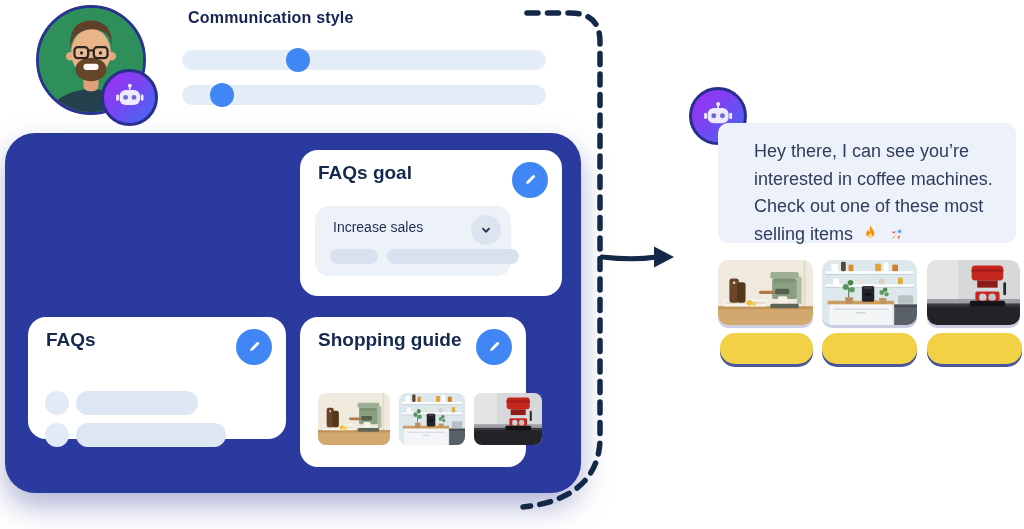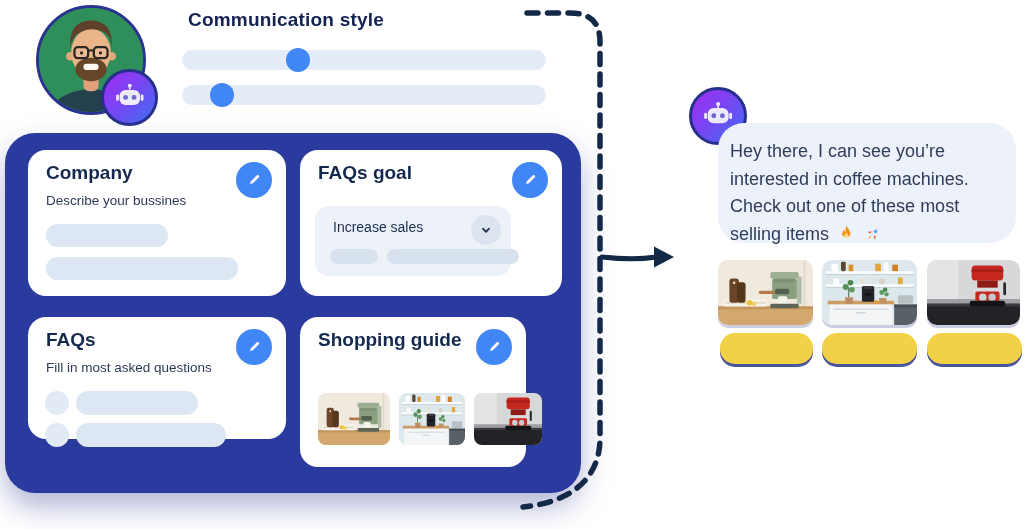--- a/index.html
+++ b/index.html
@@ -12,21 +12,21 @@
           border:3px solid #2a338f;box-sizing:border-box;background:#2f8f5b;}
   .avatar svg{display:block;width:100%;height:100%;}
   .bot-badge{border-radius:50%;box-sizing:border-box;border:3px solid #272f8d;
              background:linear-gradient(135deg,#a02ff2 0%,#7a44f2 45%,#3f6ef2 100%);
              display:flex;align-items:center;justify-content:center;}
   .bot-badge svg{width:62%;height:62%;}
   .badge-small{left:101px;top:69px;width:57px;height:57px;}
   .badge-chat{left:689px;top:87px;width:58px;height:58px;}
 
   
-  .comm-title{left:188px;top:9px;font-size:19px;font-weight:bold;color:#152354;letter-spacing:.2px;}
+  .comm-title{left:188px;top:9px;font-size:16px;font-weight:bold;color:#152354;letter-spacing:.2px;}
   .slider-track{left:182px;width:364px;height:20px;border-radius:10px;background:#e4ecf8;}
   .slider-handle{position:absolute;top:-2px;width:24px;height:24px;border-radius:50%;background:#4086f4;}
 
   
   .panel{left:5px;top:133px;width:576px;height:360px;border-radius:30px;background:#2b3a9e;
          box-shadow:0 14px 28px rgba(104,112,176,.5);}
   .card{position:absolute;background:#fff;border-radius:18px;}
   .card-title{position:absolute;left:18px;top:12px;font-size:19px;font-weight:bold;color:#15294f;}
   .card-sub{position:absolute;left:18px;top:43px;font-size:13.5px;color:#2e3a55;}
   .edit-btn{position:absolute;top:12px;right:14px;width:36px;height:36px;border-radius:50%;
@@ -41,22 +41,22 @@
   .goal-label{position:absolute;left:18px;top:13px;font-size:14px;color:#1d2c4e;}
   .chev-circle{position:absolute;right:10px;top:9px;width:30px;height:30px;border-radius:50%;
                background:#dce4ef;display:flex;align-items:center;justify-content:center;}
   .chev-circle svg{width:18px;height:18px;}
   .goal-pill{position:absolute;bottom:12px;height:15px;border-radius:8px;background:#d8e1ee;}
 
   .thumb{position:absolute;top:76px;height:52px;border-radius:8px;overflow:hidden;}
   .thumb svg{display:block;width:100%;height:100%;}
 
   
-  .bubble{left:718px;top:123px;width:298px;height:120px;border-radius:26px;background:#edf1f9;box-sizing:border-box;
-          padding:15px 20px 0 12px;font-size:18px;line-height:27.5px;color:#2e3d5b;}
+  .bubble{left:718px;top:123px;width:298px;height:120px;border-radius:10px;background:#edf1f9;box-sizing:border-box;
+          padding:15px 20px 0 36px;font-size:18px;line-height:27.5px;color:#2e3d5b;}
   .bubble .emo{display:inline-block;width:19px;height:19px;vertical-align:-3px;margin-left:3px;}
   .product{position:absolute;top:260px;height:65px;border-radius:10px;overflow:hidden;cursor:pointer;
            box-shadow:0 3px 0 rgba(46,58,140,.25);}
   .product svg{display:block;width:100%;height:100%;}
   .ybtn{position:absolute;top:333px;height:31px;border-radius:15px;background:#f2d147;border:none;cursor:pointer;
         box-shadow:0 3px 0 rgba(44,55,138,.85);}
 
   .arrow-svg{left:0;top:0;pointer-events:none;}
 </style>
 </head>
@@ -209,31 +209,20 @@
   <div class="abs comm-title">Communication style</div>
   <div class="abs slider-track" style="top:50px;">
     <div class="slider-handle" style="left:calc(32% - 12px);"></div>
   </div>
   <div class="abs slider-track" style="top:85px;">
     <div class="slider-handle" style="left:calc(11% - 12px);"></div>
   </div>
 
   <div class="abs panel">
 
-    <div class="card" style="left:23px;top:17px;width:258px;height:146px;">
-      <div class="card-title">Company</div>
-      <div class="card-sub">Describe your bussines</div>
-      <button class="edit-btn">
-        <svg>
-            <use href="#sym-pencil"></use>
-          </svg>
-      </button>
-      <div class="pill" style="left:18px;top:74px;width:122px;height:23px;"></div>
-      <div class="pill" style="left:18px;top:107px;width:192px;height:23px;"></div>
-    </div>
 
     <div class="card" style="left:295px;top:17px;width:262px;height:146px;">
       <div class="card-title">FAQs goal</div>
       <button class="edit-btn">
         <svg>
             <use href="#sym-pencil"></use>
           </svg>
       </button>
       <div class="goal-box">
         <div class="goal-row">
@@ -244,21 +233,20 @@
               </svg>
           </span>
         </div>
         <div class="goal-pill" style="left:15px;width:48px;"></div>
         <div class="goal-pill" style="left:72px;width:132px;"></div>
       </div>
     </div>
 
     <div class="card" style="left:23px;top:184px;width:258px;height:122px;">
       <div class="card-title">FAQs</div>
-      <div class="card-sub">Fill in most asked questions</div>
       <button class="edit-btn">
         <svg>
             <use href="#sym-pencil"></use>
           </svg>
       </button>
       <div class="dot" style="left:17px;top:74px;"></div>
       <div class="pill" style="left:48px;top:74px;width:122px;height:24px;"></div>
       <div class="dot" style="left:17px;top:106px;"></div>
       <div class="pill" style="left:48px;top:106px;width:150px;height:24px;"></div>
     </div>

